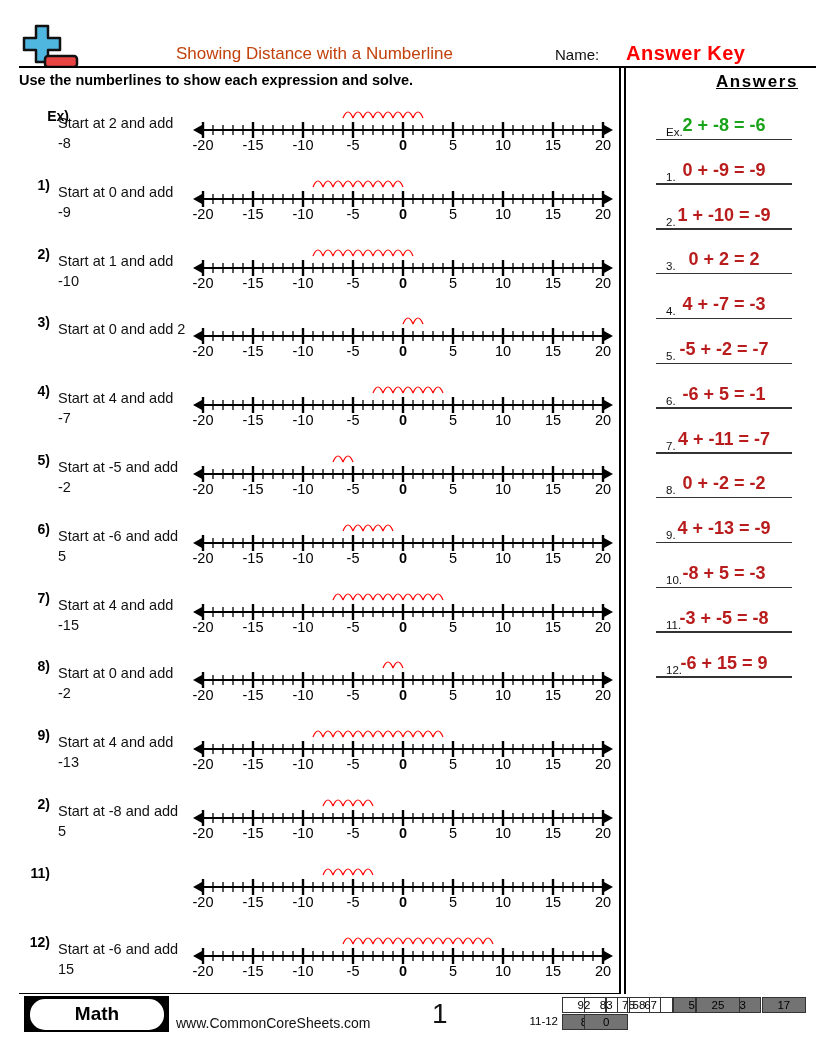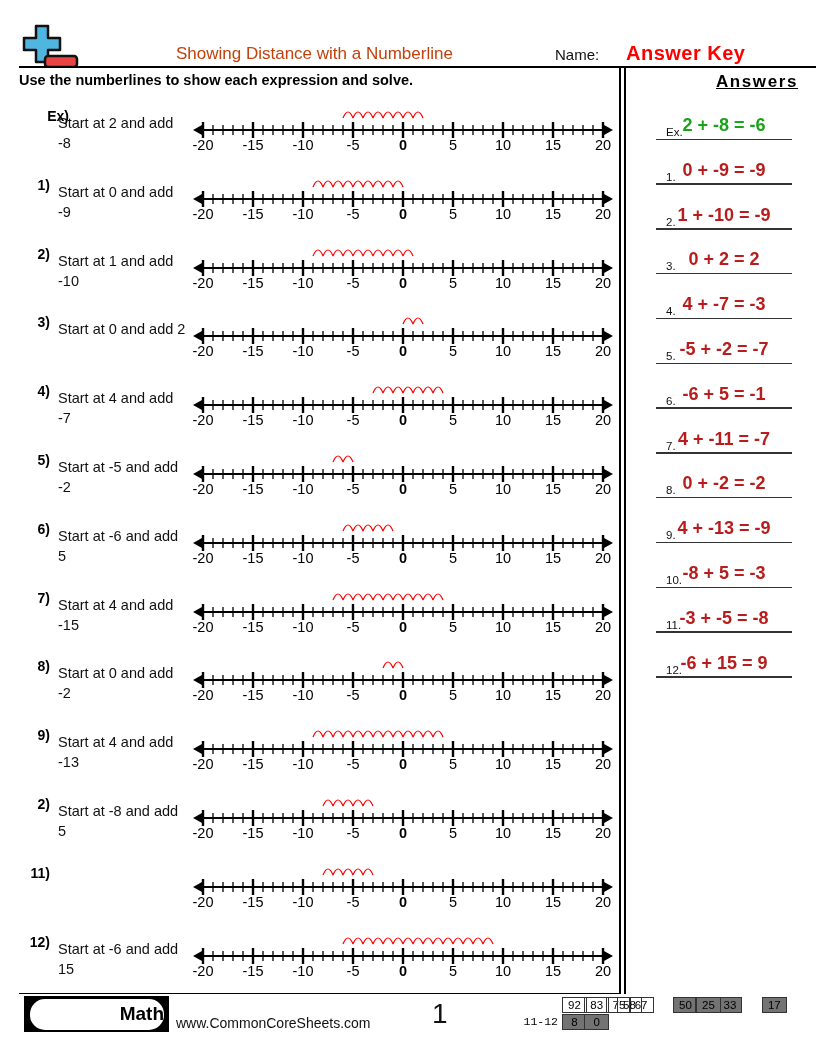--- a/index.html
+++ b/index.html
@@ -18,25 +18,25 @@
   .p-num { position:absolute; right:570px; top:0; font-size:14px; font-weight:bold; text-align:right; white-space:nowrap; }
   .p-text { position:absolute; left:58px; top:5px; width:132px; font-size:14.5px; line-height:20px; color:#111; }
   .nl { position:absolute; left:190px; top:0; width:430px; height:60px; }
   .answer-row { position:absolute; left:626px; width:190px; height:40px; }
   .a-label { position:absolute; left:20px; bottom:2px; font-size:11.5px; color:#111;padding-left:20px; }
   .a-line { position:absolute; left:30px; right:24px; bottom:0; height:1.5px; background:#333; }
   .a-value { position:absolute; left:30px; right:24px; bottom:4px; text-align:center; font-size:18px; font-weight:bold; color:#b91c1c; white-space:nowrap; }
   .a-value.example { color:#19a319; }
   #footer-rule { left:19px; top:993px; width:600px; height:1px; background:#000; }
   #subject-box { left:24px; top:996px; width:145px; height:36px; background:#000; }
-  #subject-pill { left:30px; top:999px; width:134px; height:31px; background:#fff; border-radius:15px; text-align:right; line-height:30px; font-size:19px; font-weight:bold; }
+  #subject-pill { left:30px; top:999px; width:134px; height:31px; background:#fff; border-radius:15px; text-align:center; line-height:30px; font-size:19px; font-weight:bold; }
   #website { left:176px; top:1015px; font-size:14px; color:#111; }
   #page-num { left:432px; top:998px; font-size:28px; color:#111; }
   .score-lbl { position:absolute; font-size:11.5px; text-align:right; width:50px; }
-  .score-cell { position:absolute; width:25px; height:16px; border:1px solid #333; box-sizing:border-box; font-size:11.5px; text-align:center; line-height:15px; }
+  .score-cell { position:absolute; width:44px; height:16px; border:1px solid #333; box-sizing:border-box; font-size:11.5px; text-align:center; line-height:15px; }
   .score-cell.blue { background:#737373; }
 </style>
 </head>
 <body>
 
 <div id="logo" class="abs">
   <svg width="58" height="44" viewBox="0 0 58 44">
     <path d="M14 2 h12 v12 h12 v12 h-12 v12 h-12 v-12 h-12 v-12 h12 z" fill="#4fb6e0" stroke="#111" stroke-width="2.5" stroke-linejoin="round"></path>
     <rect x="23" y="32" width="32" height="11" rx="3" fill="#e84444" stroke="#111" stroke-width="2.5"></rect>
   </svg>
@@ -910,16 +910,16 @@
     <div class="score-cell" style="left: 562px; top: 997px;">92</div>
     <div class="score-cell" style="left: 584.2px; top: 997px;">83</div>
     <div class="score-cell" style="left: 606.4px; top: 997px;">75</div>
     <div class="score-cell" style="left: 628.6px; top: 997px;">67</div>
     <div class="score-cell" style="left: 617px; top: 997px;">58</div>
     <div class="score-cell blue" style="left: 673px; top: 997px;">50</div>
     <div class="score-cell blue" style="left: 695.2px; top: 997px;">42</div>
     <div class="score-cell blue" style="left: 717.4px; top: 997px;">33</div>
     <div class="score-cell blue" style="left: 696px; top: 997px;">25</div>
     <div class="score-cell blue" style="left: 761.8px; top: 997px;">17</div>
-    <div class="score-lbl" style="left: 508px; top: 1015px; font-family: Liberation Mono, monospace;">11-12</div>
+    <div class="score-lbl" style="left: 508px; top: 1015px;">11-12</div>
     <div class="score-cell blue" style="left: 562px; top: 1014px;">8</div>
     <div class="score-cell blue" style="left: 584.2px; top: 1014px;">0</div>
   </div>
 
 </body></html>

